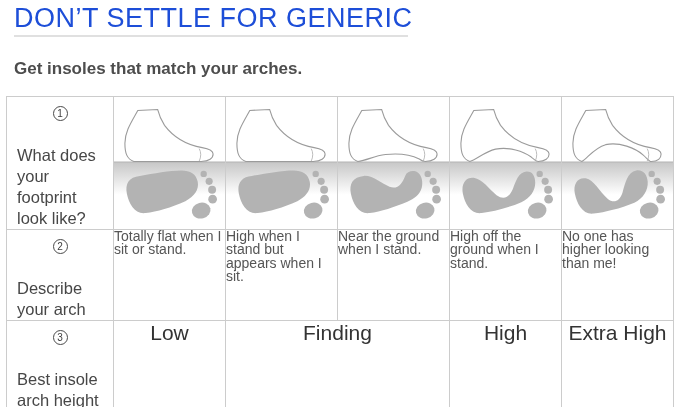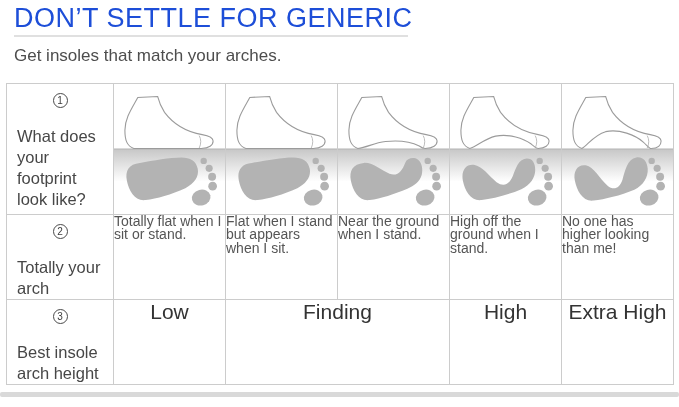--- a/index.html
+++ b/index.html
@@ -2,37 +2,37 @@
 <html><head>
 <meta charset="utf-8">
 <style>
   * { margin:0; padding:0; box-sizing:border-box; }
   html,body { width:679px; height:407px; background:#ffffff; overflow:hidden;
               font-family:"Liberation Sans","DejaVu Sans",sans-serif; }
 
   .page-title { margin:4px 14px 0 14px; font-size:27px; line-height:29px;
                 font-weight:400; letter-spacing:.5px; color:#1d4ed8; }
   .title-rule { margin:2px 0 0 14px; width:394px; height:2px; background:#e0e0e0; }
-  .subtitle   { margin:8px 14px 0 14px; font-size:17px; line-height:21.5px; color:#4d4d4d; }
+  .subtitle   { margin:21px 14px 0 14px; font-size:17px; line-height:21.5px; color:#4d4d4d;font-weight:bold; }
 
   table.arch-table { margin:16px 0 0 6px; border-collapse:collapse; table-layout:fixed; }
   table.arch-table td { border:1px solid #cccccc; vertical-align:top; padding:0; background:#fff; }
 
   col.label-col { width:107px; }
   col.data-col  { width:112px; }
 
   tr.row-footprint { height:130px; }
   tr.row-describe  { height:85px; }
   tr.row-height    { height:80px; }
 
   td.label-cell { text-align:left; }
   .step-badge { display:block; width:15px; height:15px; margin:9px auto 0 auto;
                 border:1.2px solid #4a4a4a; border-radius:50%;
                 font-size:10px; line-height:13px; text-align:center; color:#3c3c3c; }
-  .label-text { margin:18px 8px 0 10px; font-size:16.5px; line-height:21px; color:#474747; }
+  .label-text { margin:24px 8px 0 10px; font-size:16.5px; line-height:21px; color:#474747; }
 
   td.foot-cell svg { display:block; width:100%; height:130px; }
 
   td.desc-cell { padding:18px 8px 0 9px; font-size:14px; line-height:13.5px; color:#555555; }
 
   td.height-cell { vertical-align:middle; text-align:center;
                    font-size:21px; color:#333333; }
 
   .bottom-bar { margin-top:7px; width:679px; height:5px; background:#d9d9d9; border-radius:2px; }
 </style>
@@ -155,24 +155,24 @@
               <circle cx="99.5" cy="102.5" r="4.4"></circle>
           <ellipse cx="88" cy="114" rx="9.5" ry="8" transform="rotate(-15 88 114)"></ellipse>
         </g>
       </svg>
     </td>
   </tr>
 
   <tr class="row-describe">
     <td class="label-cell">
       <span class="step-badge">2</span>
-      <div class="label-text">Totally your arch</div>
+      <div class="label-text">Describe your arch</div>
     </td>
     <td class="desc-cell">Totally flat when I sit or stand.</td>
-    <td class="desc-cell">Flat when I stand but appears when I sit.</td>
+    <td class="desc-cell">High when I stand but appears when I sit.</td>
     <td class="desc-cell">Near the ground when I stand.</td>
     <td class="desc-cell">High off the ground when I stand.</td>
     <td class="desc-cell">No one has higher looking than me!</td>
   </tr>
 
   <tr class="row-height">
     <td class="label-cell">
       <span class="step-badge">3</span>
       <div class="label-text">Best insole arch height</div>
     </td>

